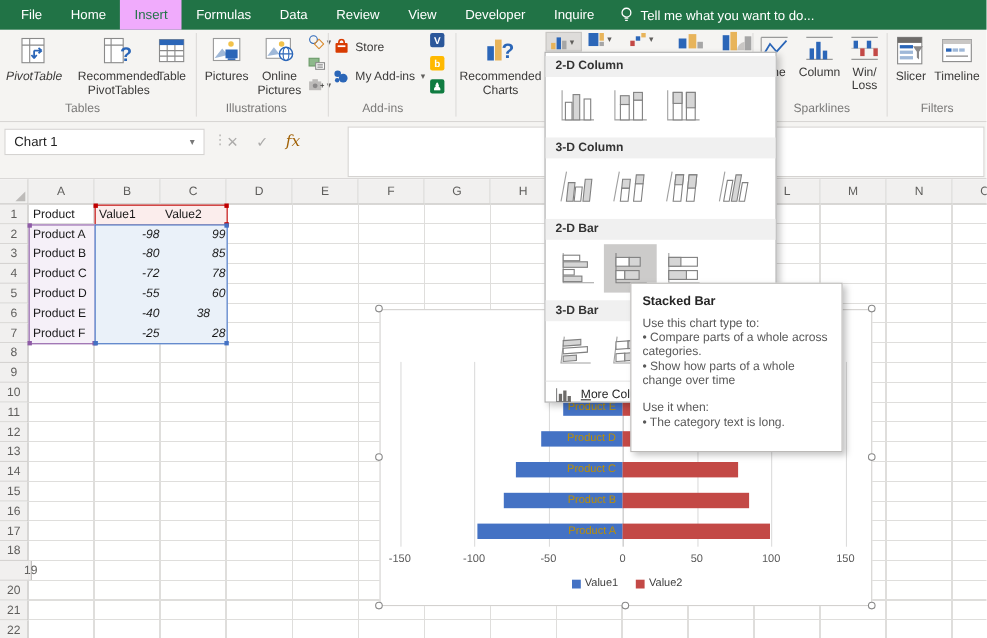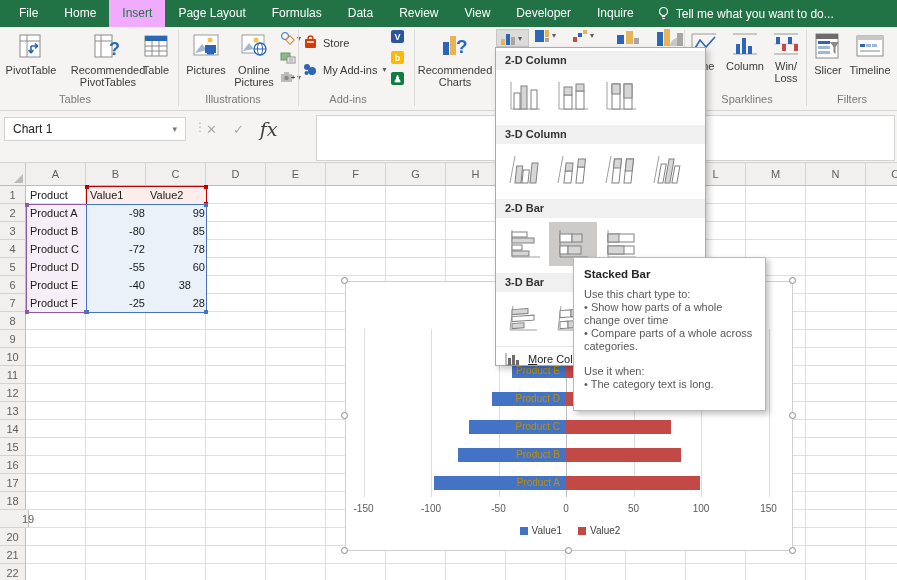--- a/index.html
+++ b/index.html
@@ -27,40 +27,40 @@
   .mini-btn { position:absolute; display:flex; align-items:center; gap:2px; }
   .mini-btn.pressed { background:#DEDCDA; border:1px solid #C8C6C4; }
   .dd-arrow { font-size:8px; color:#605E5C; }
   .sq { width:13px; height:13px; border-radius:2px; color:#fff; font-size:9px; font-weight:bold; display:flex; align-items:center; justify-content:center;}
 
   
   #fbar { left:0; top:111px; width:897px; height:52px; background:#F5F4F2; border-bottom:1px solid #D4D2D0;padding-left:12px; }
   #namebox { position:absolute; left:4px; top:6px; width:182px; height:24px; background:#fff; border:1px solid #D5D3D1; display:flex; align-items:center; font-size:12px; color:#222; padding:0 8px;}
   #namebox .caret { margin-left:auto; color:#777; font-size:9px;}
   #fx-btns { position:absolute; left:206px; top:6px; height:24px; display:flex; align-items:center; gap:16px; color:#ACABAA; font-size:13px;}
-  #fx-btns .fx { font-family:"DejaVu Serif", serif; font-style:italic; color:#404040; font-size:19px;}
+  #fx-btns .fx { font-family:"DejaVu Serif", serif; font-style:italic; color:#a16207; font-size:14px;}
   #f-field { position:absolute; left:316px; top:4px; width:579px; height:46px; background:#fff; border:1px solid #D5D3D1; }
   .vdots { position:absolute; left:194px; top:9px; color:#B5B3B1; font-size:12px; letter-spacing:0;}
 
   
   #sheet { left:0; top:163px; width:897px; height:417px; background:#fff; }
   #corner { position:absolute; left:0; top:0; width:26px; height:23px; background:#F1F0EF; border-right:1px solid #CBC9C7; border-bottom:1px solid #BEBCBa; }
   #corner .tri { position:absolute; right:2px; bottom:2px; width:0; height:0; border-left:9px solid transparent; border-bottom:9px solid #BDBBB9; }
   .col-h { position:absolute; top:0; height:23px; background:#F1F0EF; border-right:1px solid #D5D3D1; border-bottom:1px solid #BEBCBA; color:#5F5E5C; font-size:11px; display:flex; align-items:center; justify-content:center; }
   .row-h { position:absolute; left:0; width:26px; background:#F1F0EF; border-bottom:1px solid #D5D3D1; border-right:1px solid #BEBCBA; color:#5F5E5C; font-size:11px; display:flex; align-items:center; justify-content:center;}
   #grid { position:absolute; left:26px; top:23px; width:871px; height:394px;
     background-image:
       repeating-linear-gradient(to right, transparent 0 59px, #DFDEDC 59px 60px),
       repeating-linear-gradient(to bottom, transparent 0 17px, #DFDEDC 17px 18px);
   }
   .range { position:absolute; z-index:2; }
   .range .hdl { position:absolute; width:4px; height:4px; }
   .cell { position:absolute; width:64px; height:18px; font-size:11px; color:#1a1a1a; line-height:18px; z-index:3; overflow:hidden; white-space:nowrap;}
   .cell.txt { padding-left:4px; text-align:left;}
-  .cell.num { padding-right:5px; text-align:right;}
+  .cell.num { padding-right:5px; text-align:right;font-style:italic;}
 
   
   #chart { left:345px; top:281px; width:448px; height:270px; background:#fff; border:1px solid #D3D1CF; z-index:5; }
   .gl { position:absolute; width:1px; top:47px; height:168px; background:#DCDCDC; }
   .gl.zero { background:#BFBFBF; }
   .bar { position:absolute; height:14px; }
   .cat-lab { position:absolute; left:60px; width:154px; text-align:right; font-size:10px; color:#BF8F00; }
   .tick-lab { position:absolute; top:221px; width:44px; text-align:center; font-size:10px; color:#595959;}
   #legend { position:absolute; left:0; top:243px; width:448px; display:flex; justify-content:center; gap:16px; font-size:10px; color:#404040; align-items:center;}
   .leg-item { display:flex; align-items:center; gap:4px; }
@@ -85,40 +85,39 @@
 </head>
 <body>
 
 <div id="app">
 
   <div id="tabbar" class="abs">
 
     <div class="tab">File</div>
       <div class="tab">Home</div>
       <div class="tab active">Insert</div>
-      <div class="tab">Page Layout</div>
       <div class="tab">Formulas</div>
       <div class="tab">Data</div>
       <div class="tab">Review</div>
       <div class="tab">View</div>
       <div class="tab">Developer</div>
       <div class="tab">Inquire</div>
       <div id="tellme">
       <svg width="13" height="15" viewBox="0 0 13 15">
           <circle cx="6.5" cy="5.5" r="4" fill="none" stroke="#fff" stroke-width="1.2"></circle>
           <line x1="4.8" y1="10.5" x2="8.2" y2="10.5" stroke="#fff" stroke-width="1.2"></line>
           <line x1="5.3" y1="12.5" x2="7.7" y2="12.5" stroke="#fff" stroke-width="1.2"></line>
         </svg>
       <span>Tell me what you want to do...</span>
     </div>
   </div>
 
   <div id="ribbon" class="abs">
 
-    <div class="big-btn" style="left:2px;width:58px;">
+    <div class="big-btn" style="left:2px;width:58px;font-style:italic;">
       <div class="ic">
         <svg width="28" height="28" viewBox="0 0 28 28">
             <rect x="3" y="3" width="20" height="22" fill="#fff" stroke="#8A8A8A"></rect>
             <line x1="10" y1="3" x2="10" y2="25" stroke="#8A8A8A"></line>
             <line x1="3" y1="9" x2="23" y2="9" stroke="#8A8A8A"></line>
             <path d="M14 14 h7 m0 0 l-3 -2.4 m3 2.4 l-3 2.4 M14 14 v7 m0 0 l-2.4 -3 m2.4 3 l2.4 -3" stroke="#2B66B8" stroke-width="1.6" fill="none"></path>
           </svg>
       </div>
       <span>PivotTable</span>
     </div>
@@ -651,21 +650,21 @@
           <rect x="11" y="8" width="3" height="5" fill="#6D6B69"></rect>
         </svg>
       <span id="menu-more-label">More Column Charts...</span>
     </div>
   </div>
 
   <div id="tooltip" class="abs">
     <div class="tt-title">Stacked Bar</div>
     <div id="tt-lines">
         <div class="tt-line">Use this chart type to:</div>
+        <div class="tt-line">• Compare parts of a whole across categories.</div>
         <div class="tt-line">• Show how parts of a whole change over time</div>
-        <div class="tt-line">• Compare parts of a whole across categories.</div>
         <div class="tt-space"></div>
         <div class="tt-line">Use it when:</div>
         <div class="tt-line">• The category text is long.</div>
       </div>
   </div>
 
 </div>
 
 </body></html>

